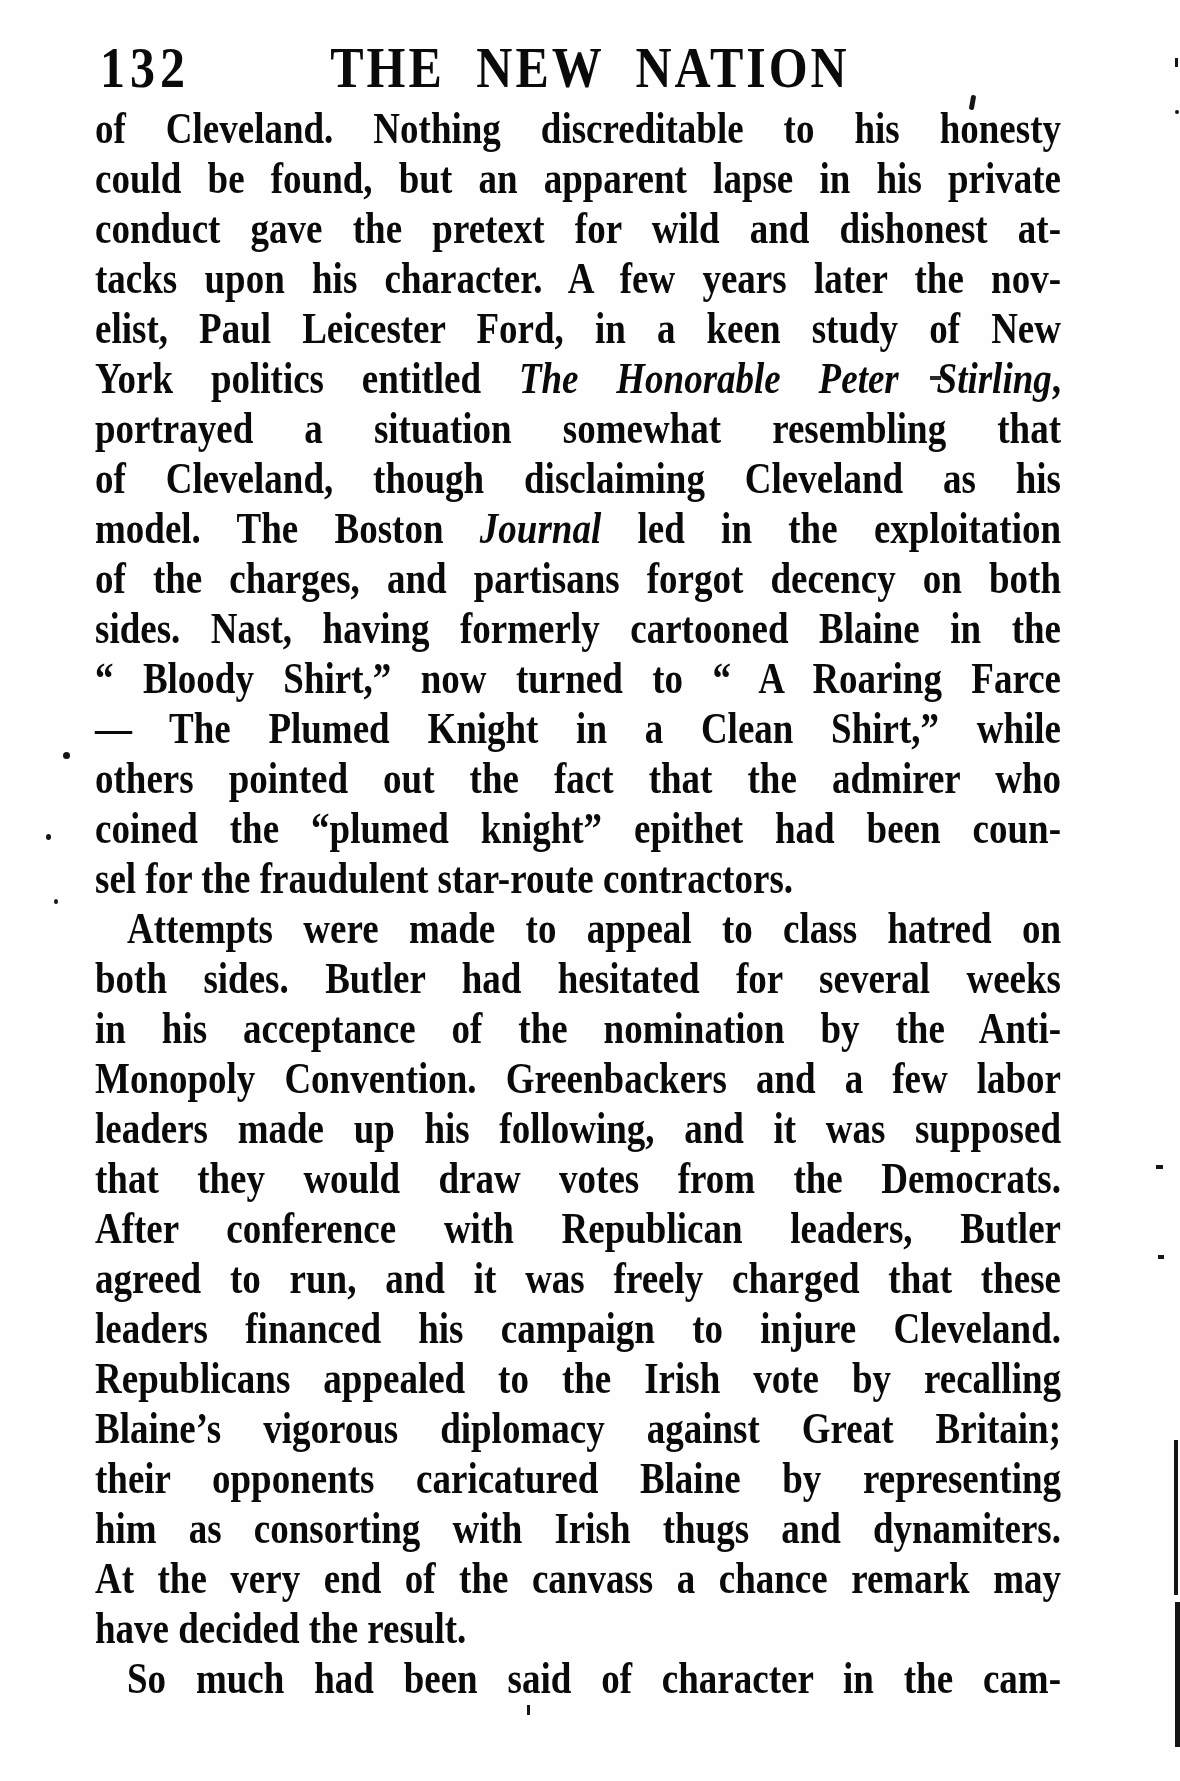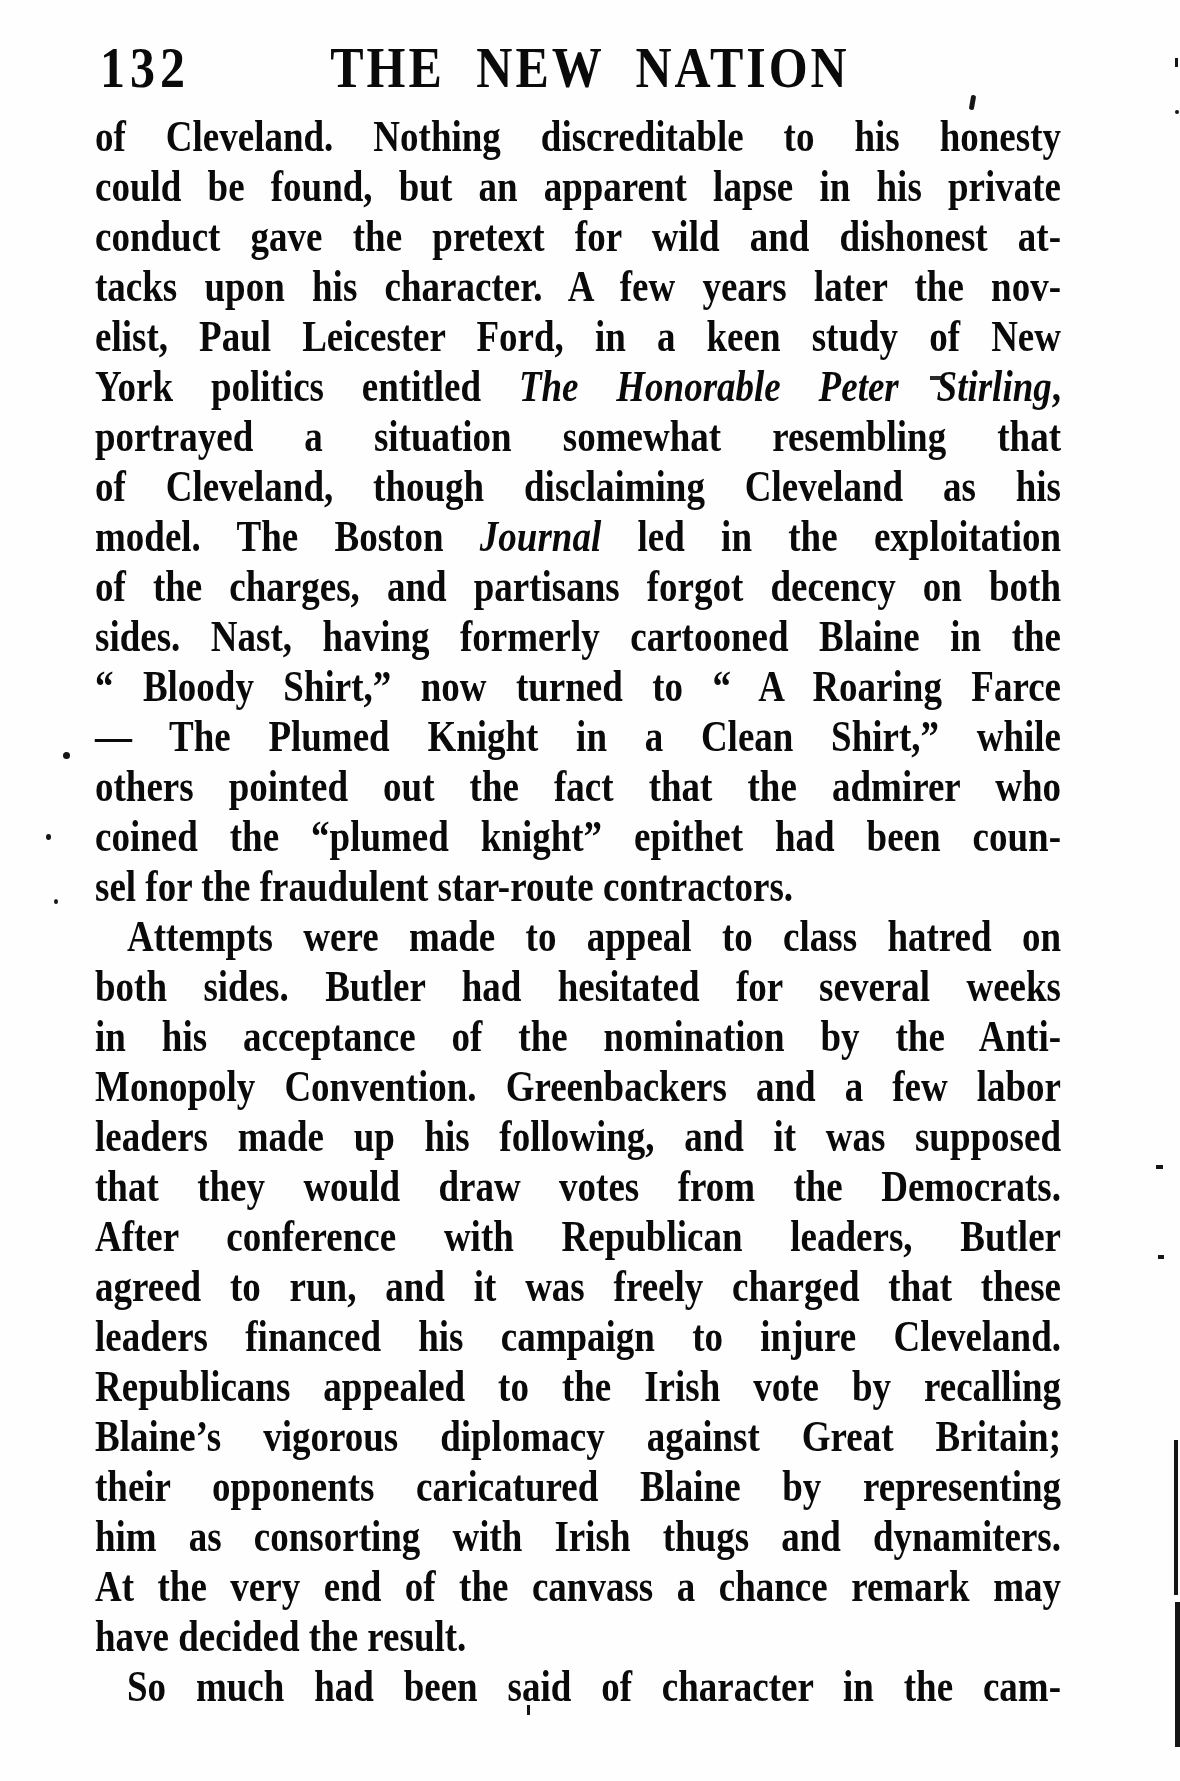--- a/index.html
+++ b/index.html
@@ -34,21 +34,21 @@
     font-size: 50px;
     font-weight: bold;
     letter-spacing: 3px;
     word-spacing: 16px;
     transform: scaleY(1.15);
     transform-origin: center;
   }
   
   .page-body {
     position: absolute;
-    top: 112px;
+    top: 104px;
     left: 95px;
     width: 966px;
   }
   .line {
     height: 50px;
     line-height: 50px;
     font-size: 37px;
     font-weight: bold;
     text-align: justify;
     text-align-last: justify;

